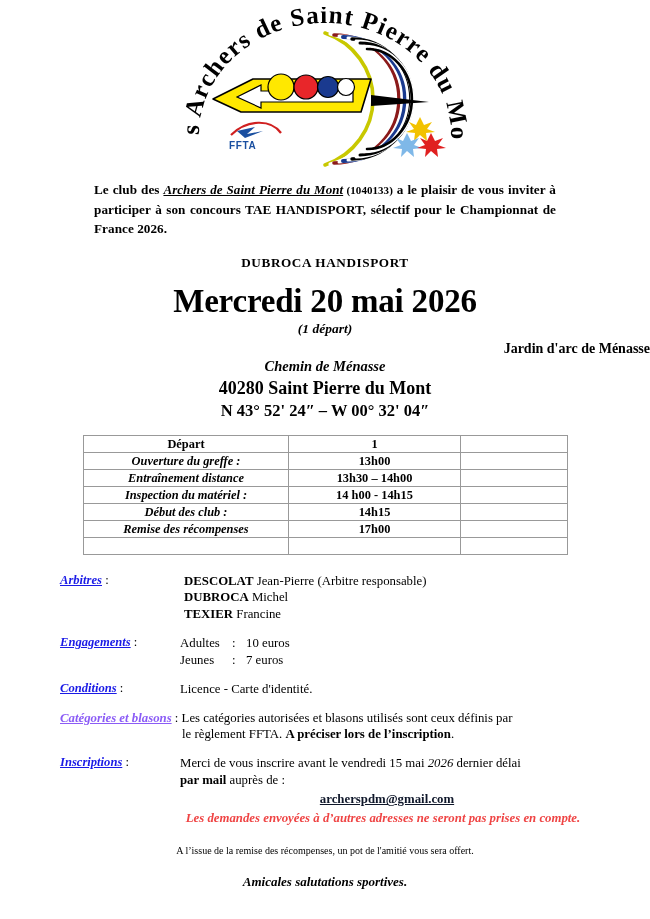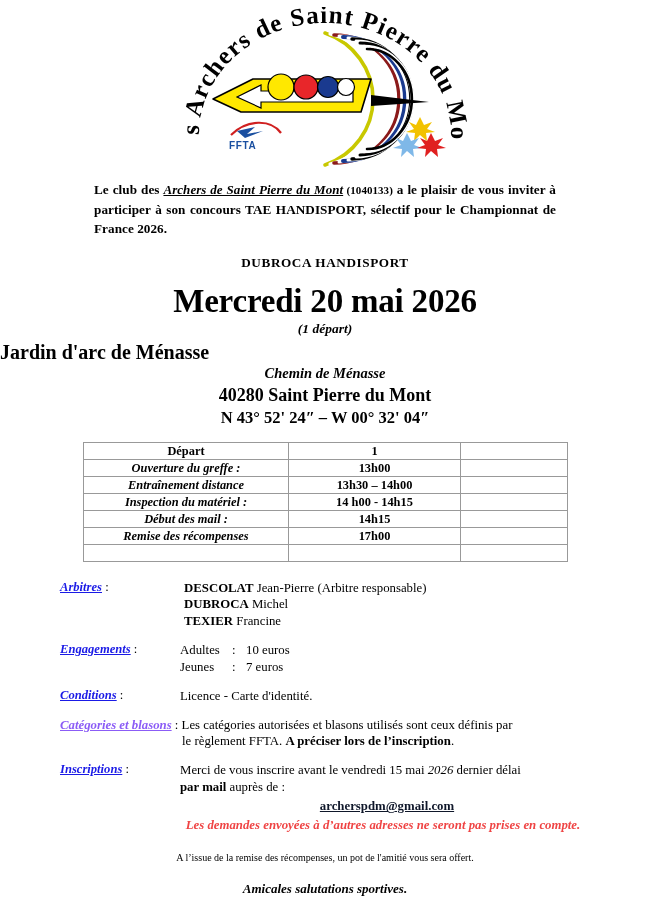--- a/index.html
+++ b/index.html
@@ -64,22 +64,22 @@
     letter-spacing: -0.2px;
   }
   .depart-note {
     text-align: center;
     font-size: 13.5px;
     font-style: italic;
     font-weight: bold;
     margin-top: 1px;
   }
   .venue {
-    text-align: left;
-    font-size: 20px;
+    text-align: right;
+    font-size: 14px;
     font-weight: bold;
     margin-top: 4px;
   }
   .venue-sub {
     text-align: center;
     font-size: 14.5px;
     font-weight: bold;
     font-style: italic;
     margin-top: 1px;
   }
@@ -309,21 +309,21 @@
         <td class="label">Entraînement distance</td>
         <td class="value">13h30 – 14h00</td>
         <td class="blank"></td>
       </tr>
       <tr>
         <td class="label">Inspection du matériel :</td>
         <td class="value">14 h00 - 14h15</td>
         <td class="blank"></td>
       </tr>
       <tr>
-        <td class="label">Début des mail :</td>
+        <td class="label">Début des club :</td>
         <td class="value">14h15</td>
         <td class="blank"></td>
       </tr>
       <tr>
         <td class="label">Remise des récompenses</td>
         <td class="value">17h00</td>
         <td class="blank"></td>
       </tr>
       <tr>
         <td class="label"></td>

